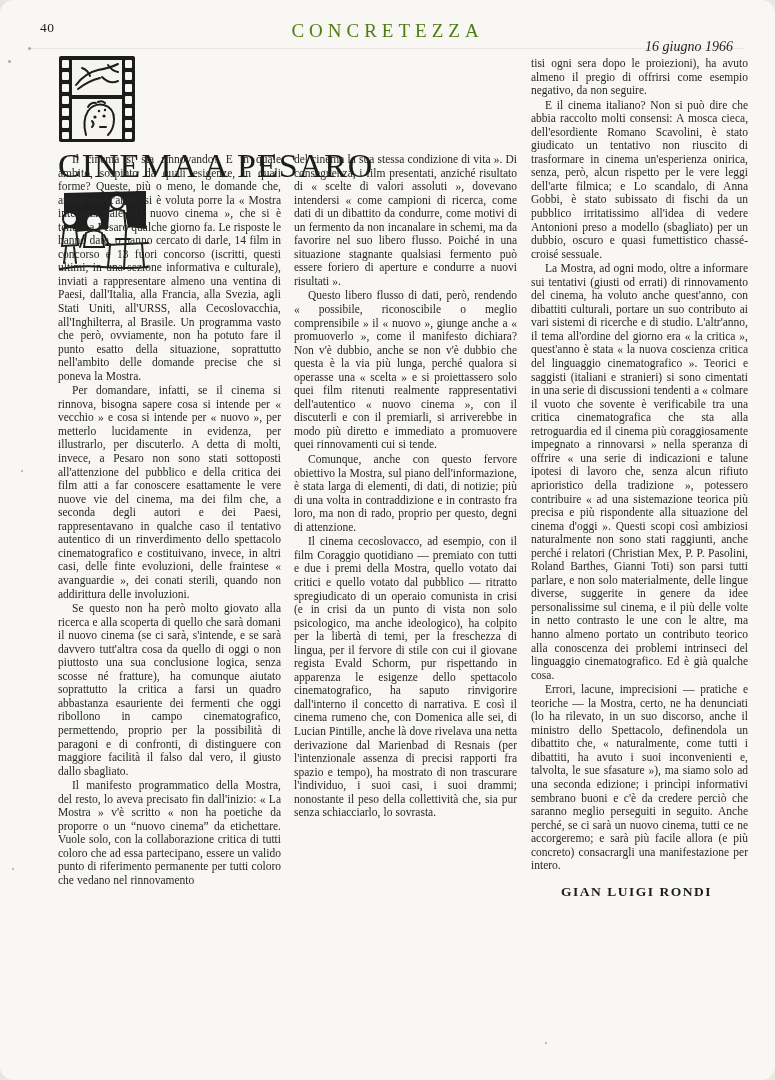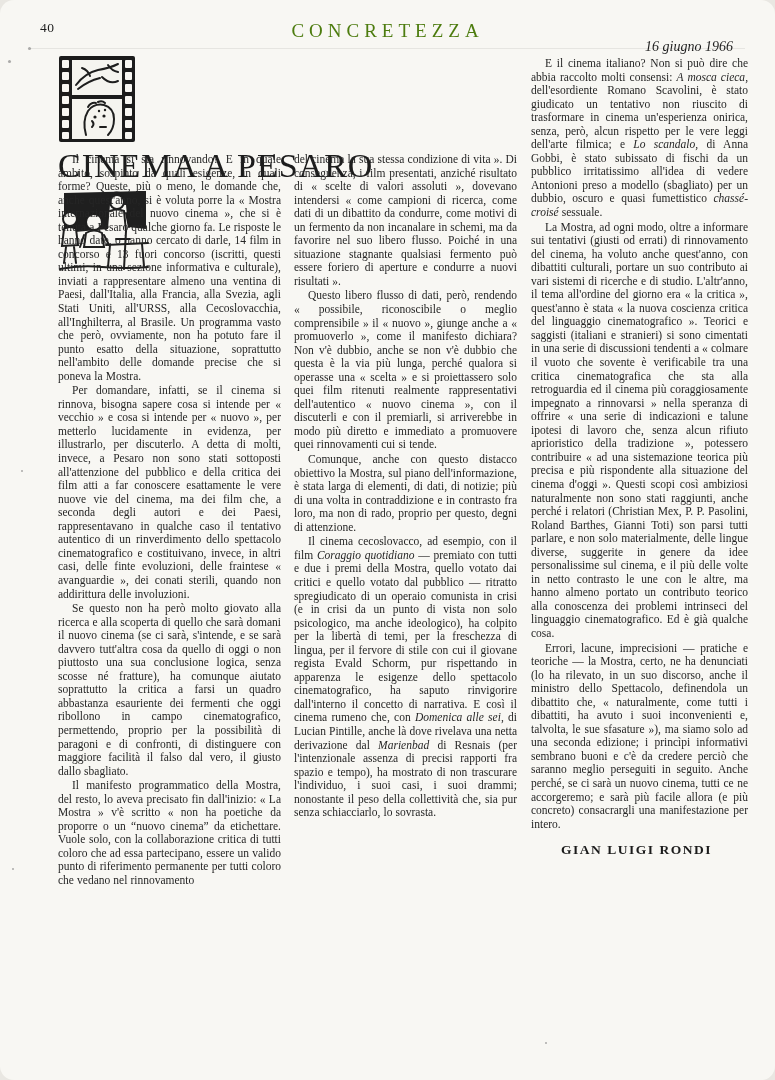--- a/index.html
+++ b/index.html
@@ -52,21 +52,21 @@
     width:223px;
     font-size:11.5px;line-height:13.55px;
     text-align:justify;
     hyphens:auto;-webkit-hyphens:auto;
     word-spacing:.2px;
   }
   .col3{width:224px;padding-top:2px;}
   .para{margin:0;}
   .para.indent{text-indent:14px;}
   .para + .para{margin-top:1px;}
-  .it{font-style:italic;}
+  .it{}
   .article-author{
     margin-top:12px;
     text-align:center;
     padding-right:6px;
     font-weight:bold;
     font-size:13.5px;
     letter-spacing:1.5px;
     color:#1b1b1b;
   }
   .illu{flex:0 0 auto;display:block;}
@@ -168,28 +168,29 @@
       <div class="two-cols">
         <div class="col">
             <p class="para indent"><span>Il cinema si sta rinnovando? E in quale ambito, sospinto da quali esigenze, in quali forme? Queste, più o meno, le domande che, anche quest'anno, si è voluta porre la « Mostra internazionale del nuovo cinema », che si è tenuta a Pesaro qualche giorno fa. Le risposte le hanno date, o hanno cercato di darle, 14 film in concorso e 13 fuori concorso (iscritti, questi ultimi, in una sezione informativa e culturale), inviati a rappresentare almeno una ventina di Paesi, dall'Italia, alla Francia, alla Svezia, agli Stati Uniti, all'URSS, alla Cecoslovacchia, all'Inghilterra, al Brasile. Un programma vasto che però, ovviamente, non ha potuto fare il punto esatto della situazione, soprattutto nell'ambito delle domande precise che si poneva la Mostra.</span></p>
             <p class="para indent"><span>Per domandare, infatti, se il cinema si rinnova, bisogna sapere cosa si intende per « vecchio » e cosa si intende per « nuovo », per metterlo lucidamente in evidenza, per illustrarlo, per discuterlo. A detta di molti, invece, a Pesaro non sono stati sottoposti all'attenzione del pubblico e della critica dei film atti a far conoscere esattamente le vere nuove vie del cinema, ma dei film che, a seconda degli autori e dei Paesi, rappresentavano in qualche caso il tentativo autentico di un rinverdimento dello spettacolo cinematografico e costituivano, invece, in altri casi, delle finte evoluzioni, delle fraintese « avanguardie », dei conati sterili, quando non addirittura delle involuzioni.</span></p>
             <p class="para indent"><span>Se questo non ha però molto giovato alla ricerca e alla scoperta di quello che sarà domani il nuovo cinema (se ci sarà, s'intende, e se sarà davvero tutt'altra cosa da quello di oggi o non piuttosto una sua conclusione logica, senza scosse né fratture), ha comunque aiutato soprattutto la critica a farsi un quadro abbastanza esauriente dei fermenti che oggi ribollono in campo cinematografico, permettendo, proprio per la possibilità di paragoni e di confronti, di distinguere con maggiore facilità il falso dal vero, il giusto dallo sbagliato.</span></p>
             <p class="para indent"><span>Il manifesto programmatico della Mostra, del resto, lo aveva precisato fin dall'inizio: « La Mostra » v'è scritto « non ha poetiche da proporre o un “nuovo cinema” da etichettare. Vuole solo, con la collaborazione critica di tutti coloro che ad essa partecipano, essere un valido punto di riferimento permanente per tutti coloro che vedano nel rinnovamento</span></p>
           </div>
         <div class="col">
             <p class="para"><span>del cinema la sua stessa condizione di vita ». Di conseguenza, i film presentati, anziché risultato di « scelte di valori assoluti », dovevano intendersi « come campioni di ricerca, come dati di un dibattito da condurre, come motivi di un fermento da non incanalare in schemi, ma da favorire nel suo libero flusso. Poiché in una situazione stagnante qualsiasi fermento può essere foriero di aperture e condurre a nuovi risultati ».</span></p>
             <p class="para indent"><span>Questo libero flusso di dati, però, rendendo « possibile, riconoscibile o meglio comprensibile » il « nuovo », giunge anche a « promuoverlo », come il manifesto dichiara? Non v'è dubbio, anche se non v'è dubbio che questa è la via più lunga, perché qualora si operasse una « scelta » e si proiettassero solo quei film ritenuti realmente rappresentativi dell'autentico « nuovo cinema », con il discuterli e con il premiarli, si arriverebbe in modo più diretto e immediato a promuovere quei rinnovamenti cui si tende.</span></p>
-            <p class="para indent"><span>Comunque, anche con questo distacco obiettivo la Mostra, sul piano dell'informazione, è stata larga di elementi, di dati, di notizie; più di una volta in contraddizione e in contrasto fra loro, ma non di rado, proprio per questo, degni di attenzione.</span></p>
+            <p class="para indent"><span>Comunque, anche con questo fervore obiettivo la Mostra, sul piano dell'informazione, è stata larga di elementi, di dati, di notizie; più di una volta in contraddizione e in contrasto fra loro, ma non di rado, proprio per questo, degni di attenzione.</span></p>
             <p class="para indent"><span>Il cinema cecoslovacco, ad esempio, con il film </span><span class="it">Coraggio quotidiano</span><span> — premiato con tutti e due i premi della Mostra, quello votato dai critici e quello votato dal pubblico — ritratto spregiudicato di un operaio comunista in crisi (e in crisi da un punto di vista non solo psicologico, ma anche ideologico), ha colpito per la libertà di temi, per la freschezza di lingua, per il fervore di stile con cui il giovane regista Evald Schorm, pur rispettando in apparenza le esigenze dello spettacolo cinematografico, ha saputo rinvigorire dall'interno il concetto di narrativa. E così il cinema rumeno che, con </span><span class="it">Domenica alle sei</span><span>, di Lucian Pintille, anche là dove rivelava una netta derivazione dal </span><span class="it">Marienbad</span><span> di Resnais (per l'intenzionale assenza di precisi rapporti fra spazio e tempo), ha mostrato di non trascurare l'individuo, i suoi casi, i suoi drammi; nonostante il peso della collettività che, sia pur senza schiacciarlo, lo sovrasta.</span></p>
           </div>
       </div>
     </div>
 
     <div class="col col3">
 
+    <p class="para"><span>tisi ogni sera dopo le proiezioni), ha avuto almeno il pregio di offrirsi come esempio negativo, da non seguire.</span></p>
         <p class="para indent"><span>E il cinema italiano? Non si può dire che abbia raccolto molti consensi: </span><span class="it">A mosca cieca</span><span>, dell'esordiente Romano Scavolini, è stato giudicato un tentativo non riuscito di trasformare in cinema un'esperienza onirica, senza, però, alcun rispetto per le vere leggi dell'arte filmica; e </span><span class="it">Lo scandalo</span><span>, di Anna Gobbi, è stato subissato di fischi da un pubblico irritatissimo all'idea di vedere Antonioni preso a modello (sbagliato) per un dubbio, oscuro e quasi fumettistico </span><span class="it">chassé-croisé</span><span> sessuale.</span></p>
         <p class="para indent"><span>La Mostra, ad ogni modo, oltre a informare sui tentativi (giusti od errati) di rinnovamento del cinema, ha voluto anche quest'anno, con dibattiti culturali, portare un suo contributo ai vari sistemi di ricerche e di studio. L'altr'anno, il tema all'ordine del giorno era « la critica », quest'anno è stata « la nuova coscienza critica del linguaggio cinematografico ». Teorici e saggisti (italiani e stranieri) si sono cimentati in una serie di discussioni tendenti a « colmare il vuoto che sovente è verificabile tra una critica cinematografica che sta alla retroguardia ed il cinema più coraggiosamente impegnato a rinnovarsi » nella speranza di offrire « una serie di indicazioni e talune ipotesi di lavoro che, senza alcun rifiuto aprioristico della tradizione », potessero contribuire « ad una sistemazione teorica più precisa e più rispondente alla situazione del cinema d'oggi ». Questi scopi così ambiziosi naturalmente non sono stati raggiunti, anche perché i relatori (Christian Mex, P. P. Pasolini, Roland Barthes, Gianni Toti) son parsi tutti parlare, e non solo materialmente, delle lingue diverse, suggerite in genere da idee personalissime sul cinema, e il più delle volte in netto contrasto le une con le altre, ma hanno almeno portato un contributo teorico alla conoscenza dei problemi intrinseci del linguaggio cinematografico. Ed è già qualche cosa.</span></p>
         <p class="para indent"><span>Errori, lacune, imprecisioni — pratiche e teoriche — la Mostra, certo, ne ha denunciati (lo ha rilevato, in un suo discorso, anche il ministro dello Spettacolo, definendola un dibattito che, « naturalmente, come tutti i dibattiti, ha avuto i suoi inconvenienti e, talvolta, le sue sfasature »), ma siamo solo ad una seconda edizione; i princìpi informativi sembrano buoni e c'è da credere perciò che saranno meglio perseguiti in seguito. Anche perché, se ci sarà un nuovo cinema, tutti ce ne accorgeremo; e sarà più facile allora (e più concreto) consacrargli una manifestazione per intero.</span></p>
         <div class="article-author">GIAN LUIGI RONDI</div>
       </div>
   </div>
 
   <div class="speck" style="left:28px;top:47px;width:3px;height:3px;"></div>
   <div class="speck" style="left:8px;top:60px;width:3px;height:3px;"></div>
   <div class="speck" style="left:21px;top:470px;width:2px;height:2px;"></div>

